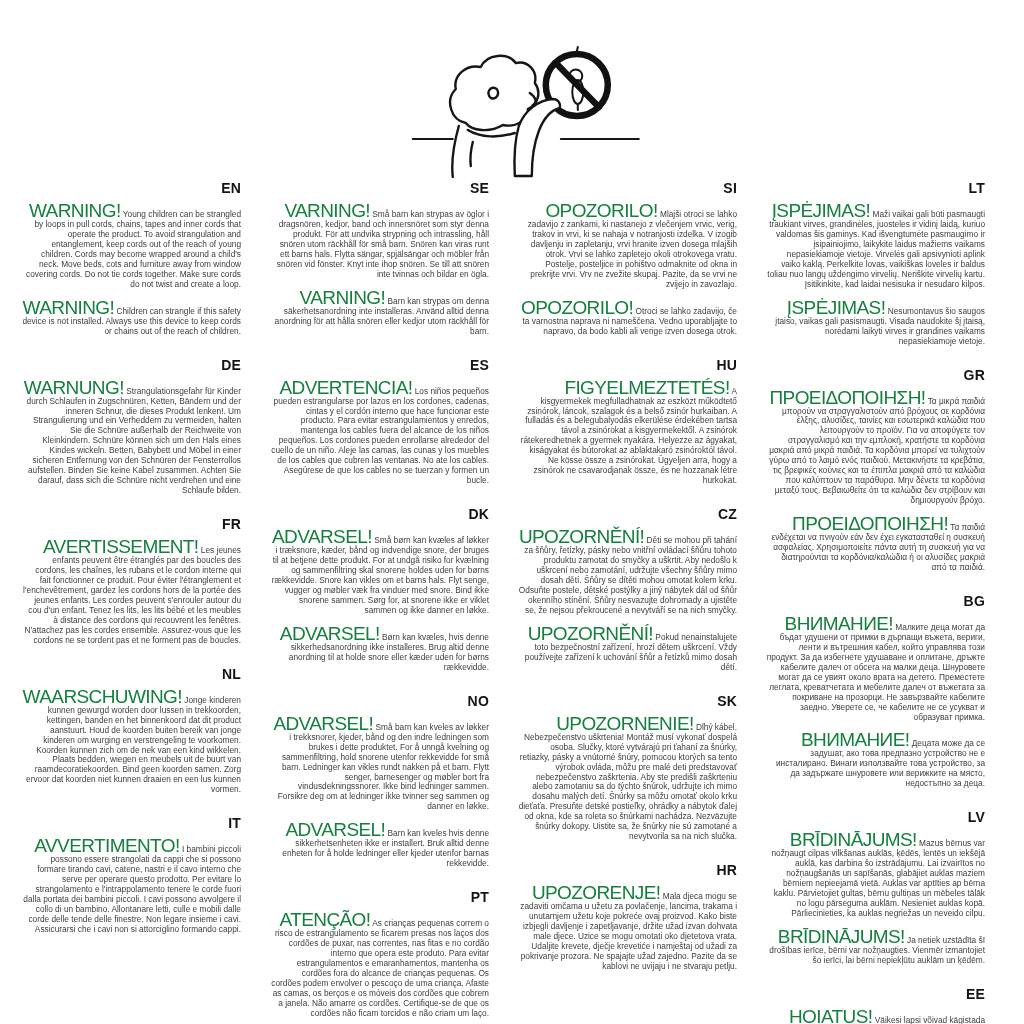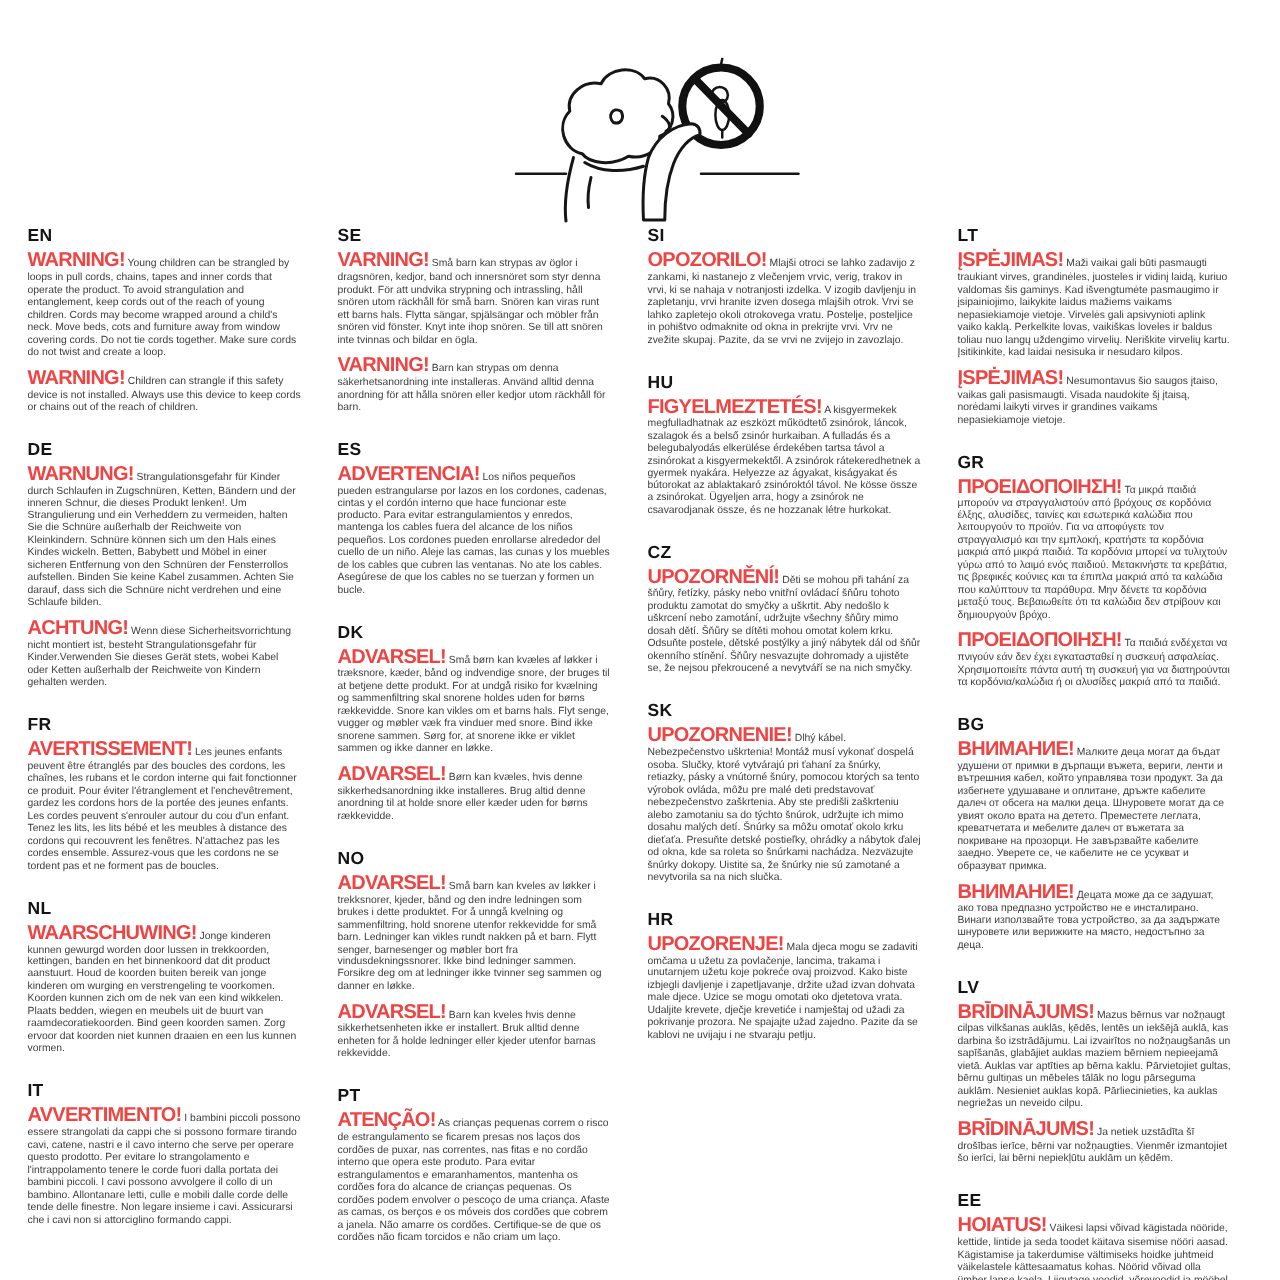--- a/index.html
+++ b/index.html
@@ -11,32 +11,32 @@
   .illustration{
     position:absolute;top:46px;left:50%;transform:translateX(-44%);
     width:230px;height:132px;
   }
   .columns{
     position:absolute;top:180px;left:22px;
     display:grid;grid-template-columns:repeat(4,219px);column-gap:29px;
     align-items:start;
   }
   .col{display:block;}
-  .section{margin:0 0 20px 0;}
+  .section{margin:0 0 20px 0;text-align:right;}
   .lang{
     font-size:14px;font-weight:bold;color:#141414;
     margin:0 0 5px 0;letter-spacing:0.2px;
   }
   .para{
     margin:0 0 8px 0;
     font-size:8.3px;line-height:1.2;color:#3d3d3d;
   }
   .lead{
-    font-weight:bold;font-size:16px;line-height:1;
-    letter-spacing:-0.6px;color:#ef4444;
+    font-weight:normal;font-size:19px;line-height:1;
+    letter-spacing:-0.6px;color:#15803d;
   }
   svg .ln{fill:none;stroke:#161616;stroke-width:2.4;stroke-linecap:round;stroke-linejoin:round;}
   svg .thin{fill:none;stroke:#161616;stroke-width:2;stroke-linecap:round;}
   svg .ban{fill:none;stroke:#111;stroke-width:6.5;stroke-linecap:round;}
   svg .blob{fill:#ffffff;stroke:#161616;stroke-width:2.4;stroke-linejoin:round;}
 </style>
 </head>
 <body>
 
 <div class="illustration">
@@ -75,21 +75,20 @@
     <div>
           <p class="para"><span class="lead">WARNING!</span> <span>Young children can be strangled by loops in pull cords, chains, tapes and inner cords that operate the product. To avoid strangulation and entanglement, keep cords out of the reach of young children. Cords may become wrapped around a child's neck. Move beds, cots and furniture away from window covering cords. Do not tie cords together. Make sure cords do not twist and create a loop.</span></p>
           <p class="para"><span class="lead">WARNING!</span> <span>Children can strangle if this safety device is not installed. Always use this device to keep cords or chains out of the reach of children.</span></p>
         </div>
   </div>
 
   <div class="section">
     <div class="lang">DE</div>
     <div>
           <p class="para"><span class="lead">WARNUNG!</span> <span>Strangulationsgefahr für Kinder durch Schlaufen in Zugschnüren, Ketten, Bändern und der inneren Schnur, die dieses Produkt lenken!. Um Strangulierung und ein Verheddern zu vermeiden, halten Sie die Schnüre außerhalb der Reichweite von Kleinkindern. Schnüre können sich um den Hals eines Kindes wickeln. Betten, Babybett und Möbel in einer sicheren Entfernung von den Schnüren der Fensterrollos aufstellen. Binden Sie keine Kabel zusammen. Achten Sie darauf, dass sich die Schnüre nicht verdrehen und eine Schlaufe bilden.</span></p>
-          <p class="para"><span class="lead">ACHTUNG!</span> <span>Wenn diese Sicherheitsvorrichtung nicht montiert ist, besteht Strangulationsgefahr für Kinder.Verwenden Sie dieses Gerät stets, wobei Kabel oder Ketten außerhalb der Reichweite von Kindern gehalten werden.</span></p>
         </div>
   </div>
 
   <div class="section">
     <div class="lang">FR</div>
     <div>
           <p class="para"><span class="lead">AVERTISSEMENT!</span> <span>Les jeunes enfants peuvent être étranglés par des boucles des cordons, les chaînes, les rubans et le cordon interne qui fait fonctionner ce produit. Pour éviter l'étranglement et l'enchevêtrement, gardez les cordons hors de la portée des jeunes enfants. Les cordes peuvent s'enrouler autour du cou d'un enfant. Tenez les lits, les lits bébé et les meubles à distance des cordons qui recouvrent les fenêtres. N'attachez pas les cordes ensemble. Assurez-vous que les cordons ne se tordent pas et ne forment pas de boucles.</span></p>
         </div>
   </div>
 
@@ -146,34 +145,36 @@
           <p class="para"><span class="lead">ATENÇÃO!</span> <span>As crianças pequenas correm o risco de estrangulamento se ficarem presas nos laços dos cordões de puxar, nas correntes, nas fitas e no cordão interno que opera este produto. Para evitar estrangulamentos e emaranhamentos, mantenha os cordões fora do alcance de crianças pequenas. Os cordões podem envolver o pescoço de uma criança. Afaste as camas, os berços e os móveis dos cordões que cobrem a janela. Não amarre os cordões. Certifique-se de que os cordões não ficam torcidos e não criam um laço.</span></p>
         </div>
   </div>
 
 </div>
   <div class="col">
   <div class="section">
     <div class="lang">SI</div>
     <div>
           <p class="para"><span class="lead">OPOZORILO!</span> <span>Mlajši otroci se lahko zadavijo z zankami, ki nastanejo z vlečenjem vrvic, verig, trakov in vrvi, ki se nahaja v notranjosti izdelka. V izogib davljenju in zapletanju, vrvi hranite izven dosega mlajših otrok. Vrvi se lahko zapletejo okoli otrokovega vratu. Postelje, posteljice in pohištvo odmaknite od okna in prekrijte vrvi. Vrv ne zvežite skupaj. Pazite, da se vrvi ne zvijejo in zavozlajo.</span></p>
+          <p class="para"><span class="lead">OPOZORILO!</span> <span>Otroci se lahko zadavijo, če ta varnostna naprava ni nameščena. Vedno uporabljajte to napravo, da bodo kabli ali verige izven dosega otrok.</span></p>
         </div>
   </div>
 
   <div class="section">
     <div class="lang">HU</div>
     <div>
           <p class="para"><span class="lead">FIGYELMEZTETÉS!</span> <span>A kisgyermekek megfulladhatnak az eszközt működtető zsinórok, láncok, szalagok és a belső zsinór hurkaiban. A fulladás és a belegubalyodás elkerülése érdekében tartsa távol a zsinórokat a kisgyermekektől. A zsinórok rátekeredhetnek a gyermek nyakára. Helyezze az ágyakat, kiságyakat és bútorokat az ablaktakaró zsinóroktól távol. Ne kösse össze a zsinórokat. Ügyeljen arra, hogy a zsinórok ne csavarodjanak össze, és ne hozzanak létre hurkokat.</span></p>
         </div>
   </div>
 
   <div class="section">
     <div class="lang">CZ</div>
     <div>
           <p class="para"><span class="lead">UPOZORNĚNÍ!</span> <span>Děti se mohou při tahání za šňůry, řetízky, pásky nebo vnitřní ovládací šňůru tohoto produktu zamotat do smyčky a uškrtit. Aby nedošlo k uškrcení nebo zamotání, udržujte všechny šňůry mimo dosah dětí. Šňůry se dítěti mohou omotat kolem krku. Odsuňte postele, dětské postýlky a jiný nábytek dál od šňůr okenního stínění. Šňůry nesvazujte dohromady a ujistěte se, že nejsou překroucené a nevytváří se na nich smyčky.</span></p>
+          <p class="para"><span class="lead">UPOZORNĚNÍ!</span> <span>Pokud nenainstalujete toto bezpečnostní zařízení, hrozí dětem uškrcení. Vždy používejte zařízení k uchování šňůr a řetízků mimo dosah dětí.</span></p>
         </div>
   </div>
 
   <div class="section">
     <div class="lang">SK</div>
     <div>
           <p class="para"><span class="lead">UPOZORNENIE!</span> <span>Dlhý kábel. Nebezpečenstvo uškrtenia! Montáž musí vykonať dospelá osoba. Slučky, ktoré vytvárajú pri ťahaní za šnúrky, retiazky, pásky a vnútorné šnúry, pomocou ktorých sa tento výrobok ovláda, môžu pre malé deti predstavovať nebezpečenstvo zaškrtenia. Aby ste predišli zaškrteniu alebo zamotaniu sa do týchto šnúrok, udržujte ich mimo dosahu malých detí. Šnúrky sa môžu omotať okolo krku dieťaťa. Presuňte detské postieľky, ohrádky a nábytok ďalej od okna, kde sa roleta so šnúrkami nachádza. Nezväzujte šnúrky dokopy. Uistite sa, že šnúrky nie sú zamotané a nevytvorila sa na nich slučka.</span></p>
         </div>
   </div>
 

